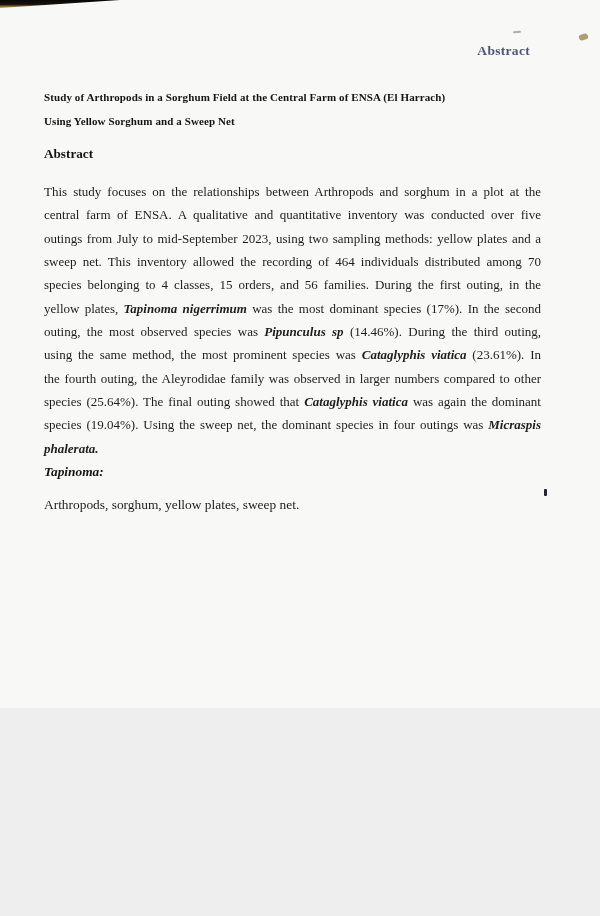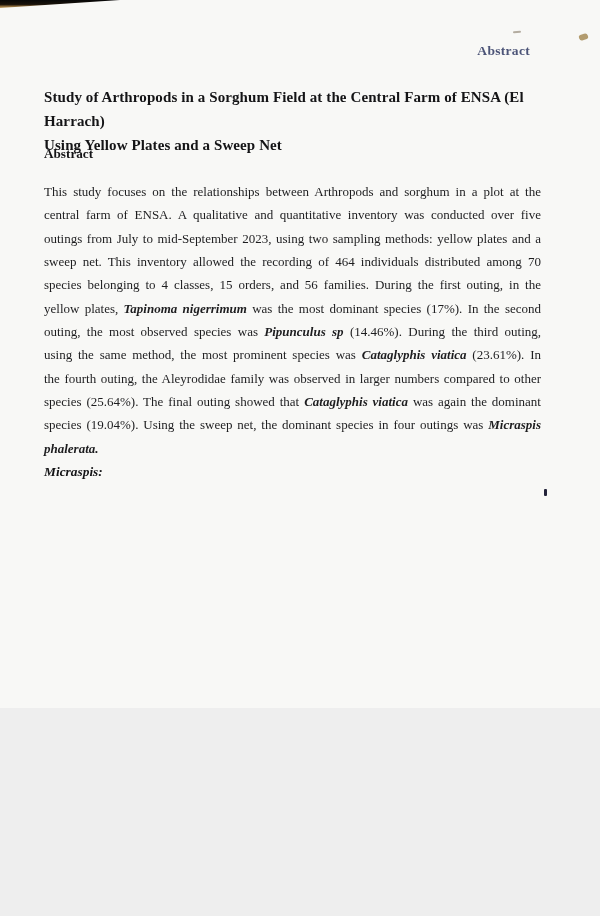--- a/index.html
+++ b/index.html
@@ -53,21 +53,21 @@
     border-radius: 3px;
   }
   
   .running-head {
     position: absolute; top: 43px; right: 70px;
     font-size: 13.5px; font-weight: bold;
     color: #4d5578; letter-spacing: .3px;
   }
   .title-block {
     position: absolute; left: 44px; top: 85px; width: 500px;
-    font-size: 15px; font-weight: bold;
+    font-size: 11px; font-weight: bold;
     color: #141416; line-height: 24px;
     letter-spacing: .1px;
   }
   .abstract-heading {
     position: absolute; left: 44px; top: 146px;
     font-size: 13.2px; font-weight: bold; color: #141416;
   }
   .abstract-paragraph {
     position: absolute; left: 44px; top: 180px; width: 497px;
     font-size: 13px; line-height: 23.35px;
@@ -99,24 +99,25 @@
   <div class="pen-dash"></div>
   <div class="pen-squiggle"></div>
   <div class="stray-apostrophe"></div>
   <div class="bottom-bar"></div>
   <div class="bottom-smudge"></div>
 
   <div class="running-head">Abstract</div>
 
   <div class="title-block">
     <div>Study of Arthropods in a Sorghum Field at the Central Farm of ENSA (El Harrach)</div>
-    <div>Using Yellow Plates and a Sweep Net</div>
+    <div>Using Yellow Sorghum and a Sweep Net</div>
   </div>
 
   <div class="abstract-heading">Abstract</div>
 
   <div class="abstract-paragraph"><span>This study focuses on the relationships between Arthropods and sorghum in a plot at the central farm of ENSA. A qualitative and quantitative inventory was conducted over five outings from July to mid-September 2023, using two sampling methods: yellow plates and a sweep net. This inventory allowed the recording of 464 individuals distributed among 70 species belonging to 4 classes, 15 orders, and 56 families. During the first outing, in the yellow plates, </span><span class="seg-bi">Tapinoma nigerrimum</span><span> was the most dominant species (17%). In the second outing, the most observed species was </span><span class="seg-bi">Pipunculus sp</span><span> (14.46%). During the third outing, using the same method, the most prominent species was </span><span class="seg-bi">Cataglyphis viatica</span><span> (23.61%). In the fourth outing, the </span><span class="seg-b">Aleyrodidae</span><span> family was observed in larger numbers compared to other species (25.64%). The final outing showed that </span><span class="seg-bi">Cataglyphis viatica</span><span> was again the dominant species (19.04%). Using the sweep net, the dominant species in four outings was </span><span class="seg-bi">Micraspis phalerata.</span></div>
 
-  <div class="keywords-heading">Micraspis:</div>
+  <div class="keywords-heading">Tapinoma:</div>
+  <div class="keywords-text">Arthropods, sorghum, yellow plates, sweep net.</div>
 
   <div class="page-number">97</div>
 
 </div>
 
 </body></html>

